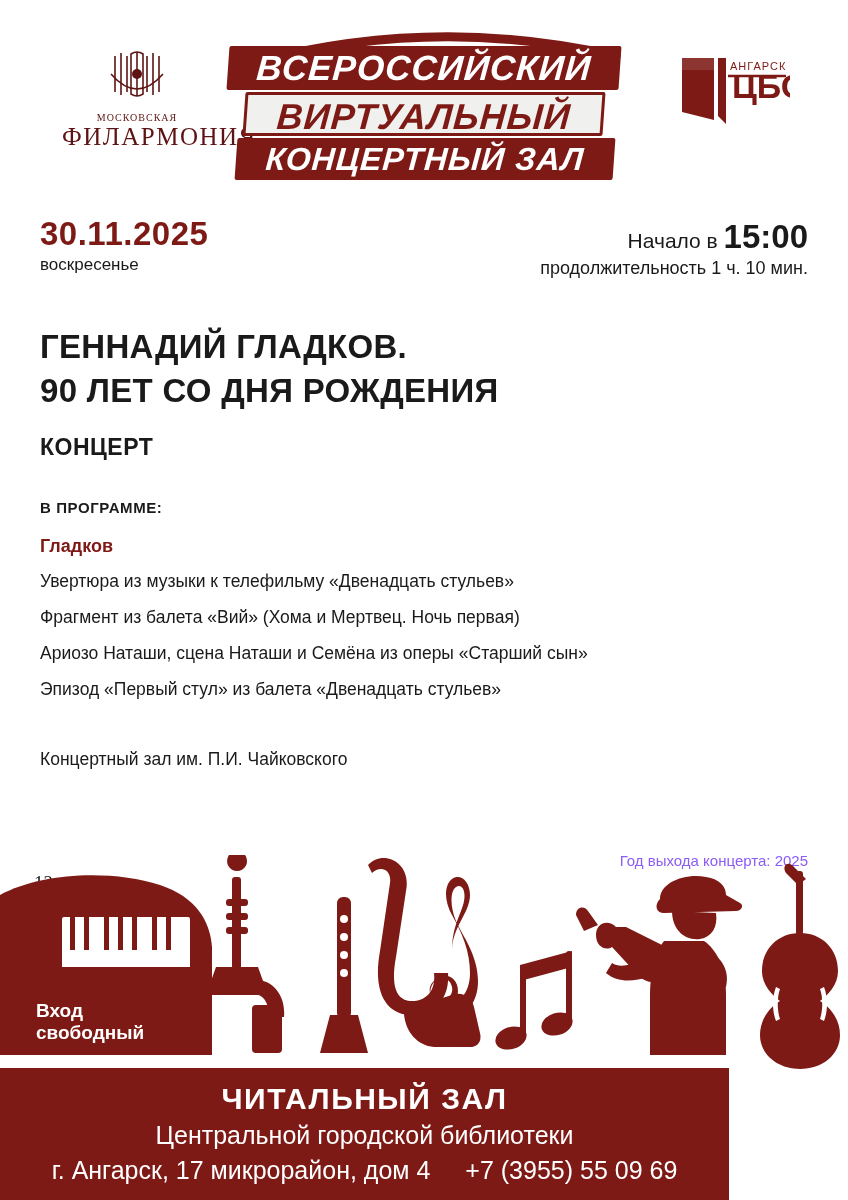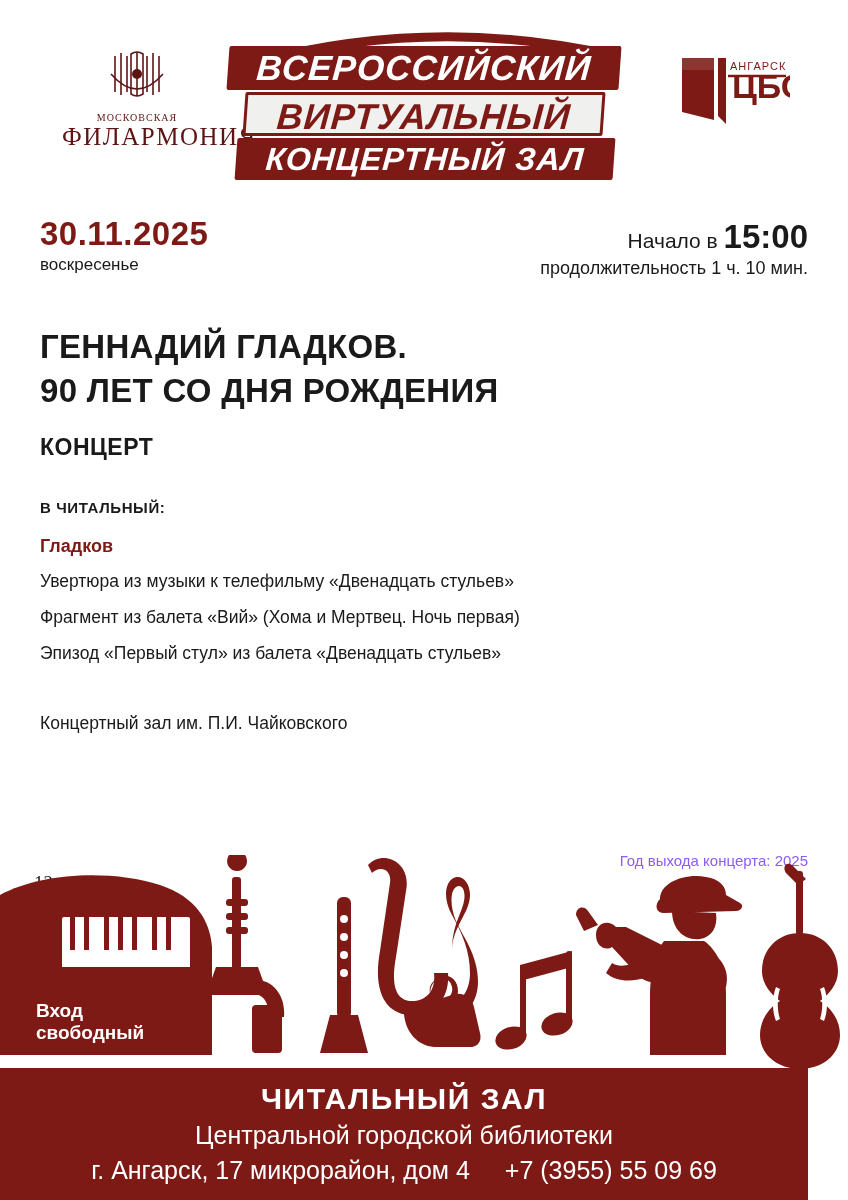--- a/index.html
+++ b/index.html
@@ -238,21 +238,21 @@
     font-weight: bold;
     line-height: 1.15;
     z-index: 5;
   }
 
   
   .footer {
     position: absolute;
     left: 0;
     bottom: 0;
-    width: 808px;
+    width: 729px;
     height: 132px;
     background: #7e1a15;
     color: #ffffff;
     text-align: center;
     box-sizing: border-box;
     padding-top: 14px;
   }
   .footer-title {
     font-size: 30px;
     font-weight: bold;
@@ -332,26 +332,27 @@
   </div>
 
   <div class="main-block">
     <div class="concert-title">
       <div>ГЕННАДИЙ ГЛАДКОВ.</div>
       <div>90 ЛЕТ СО ДНЯ РОЖДЕНИЯ</div>
     </div>
 
     <div class="concert-kind">КОНЦЕРТ</div>
 
-    <div class="program-label">В ЧИТАЛЬНЫЙ:</div>
+    <div class="program-label">В ПРОГРАММЕ:</div>
 
     <div class="composer">Гладков</div>
 
     <div class="piece">Увертюра из музыки к телефильму «Двенадцать стульев»</div>
     <div class="piece">Фрагмент из балета «Вий» (Хома и Мертвец. Ночь первая)</div>
+    <div class="piece">Ариозо Наташи, сцена Наташи и Семёна из оперы «Старший сын»</div>
     <div class="piece">Эпизод «Первый стул» из балета «Двенадцать стульев»</div>
 
     <div class="venue">Концертный зал им. П.И. Чайковского</div>
   </div>
 
   <div class="year-note">Год выхода концерта: 2025</div>
   <div class="age">12+</div>
 
   <div class="silhouette">
     <svg width="848" height="215" viewBox="0 0 848 215" xmlns="http://www.w3.org/2000/svg">

